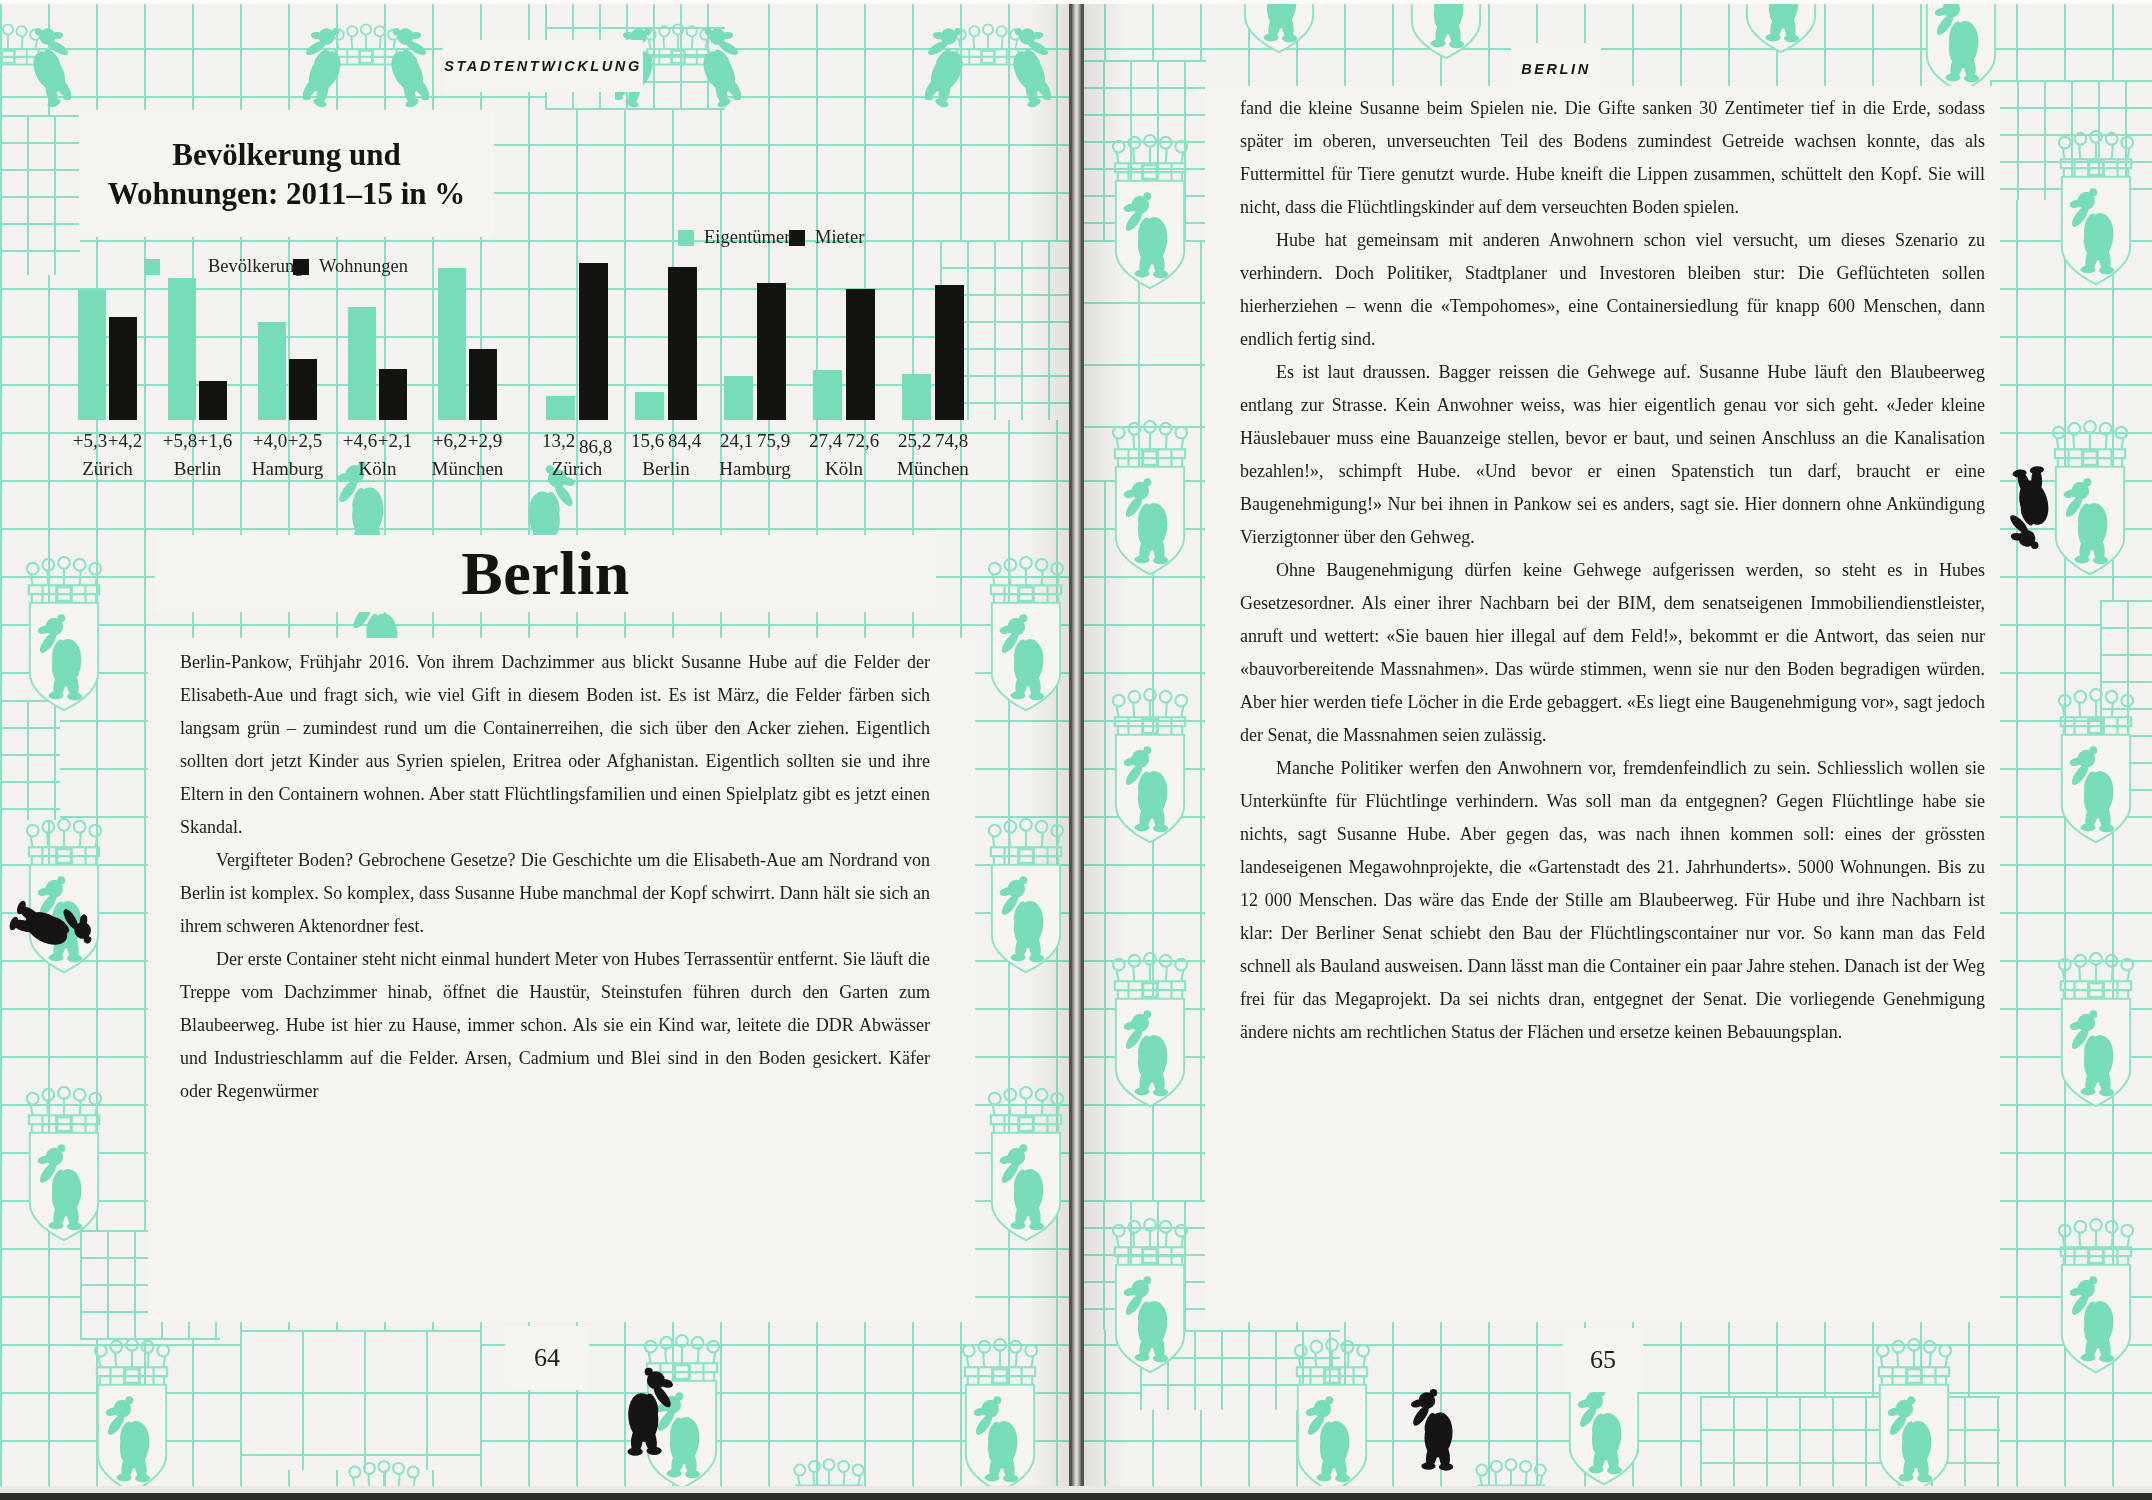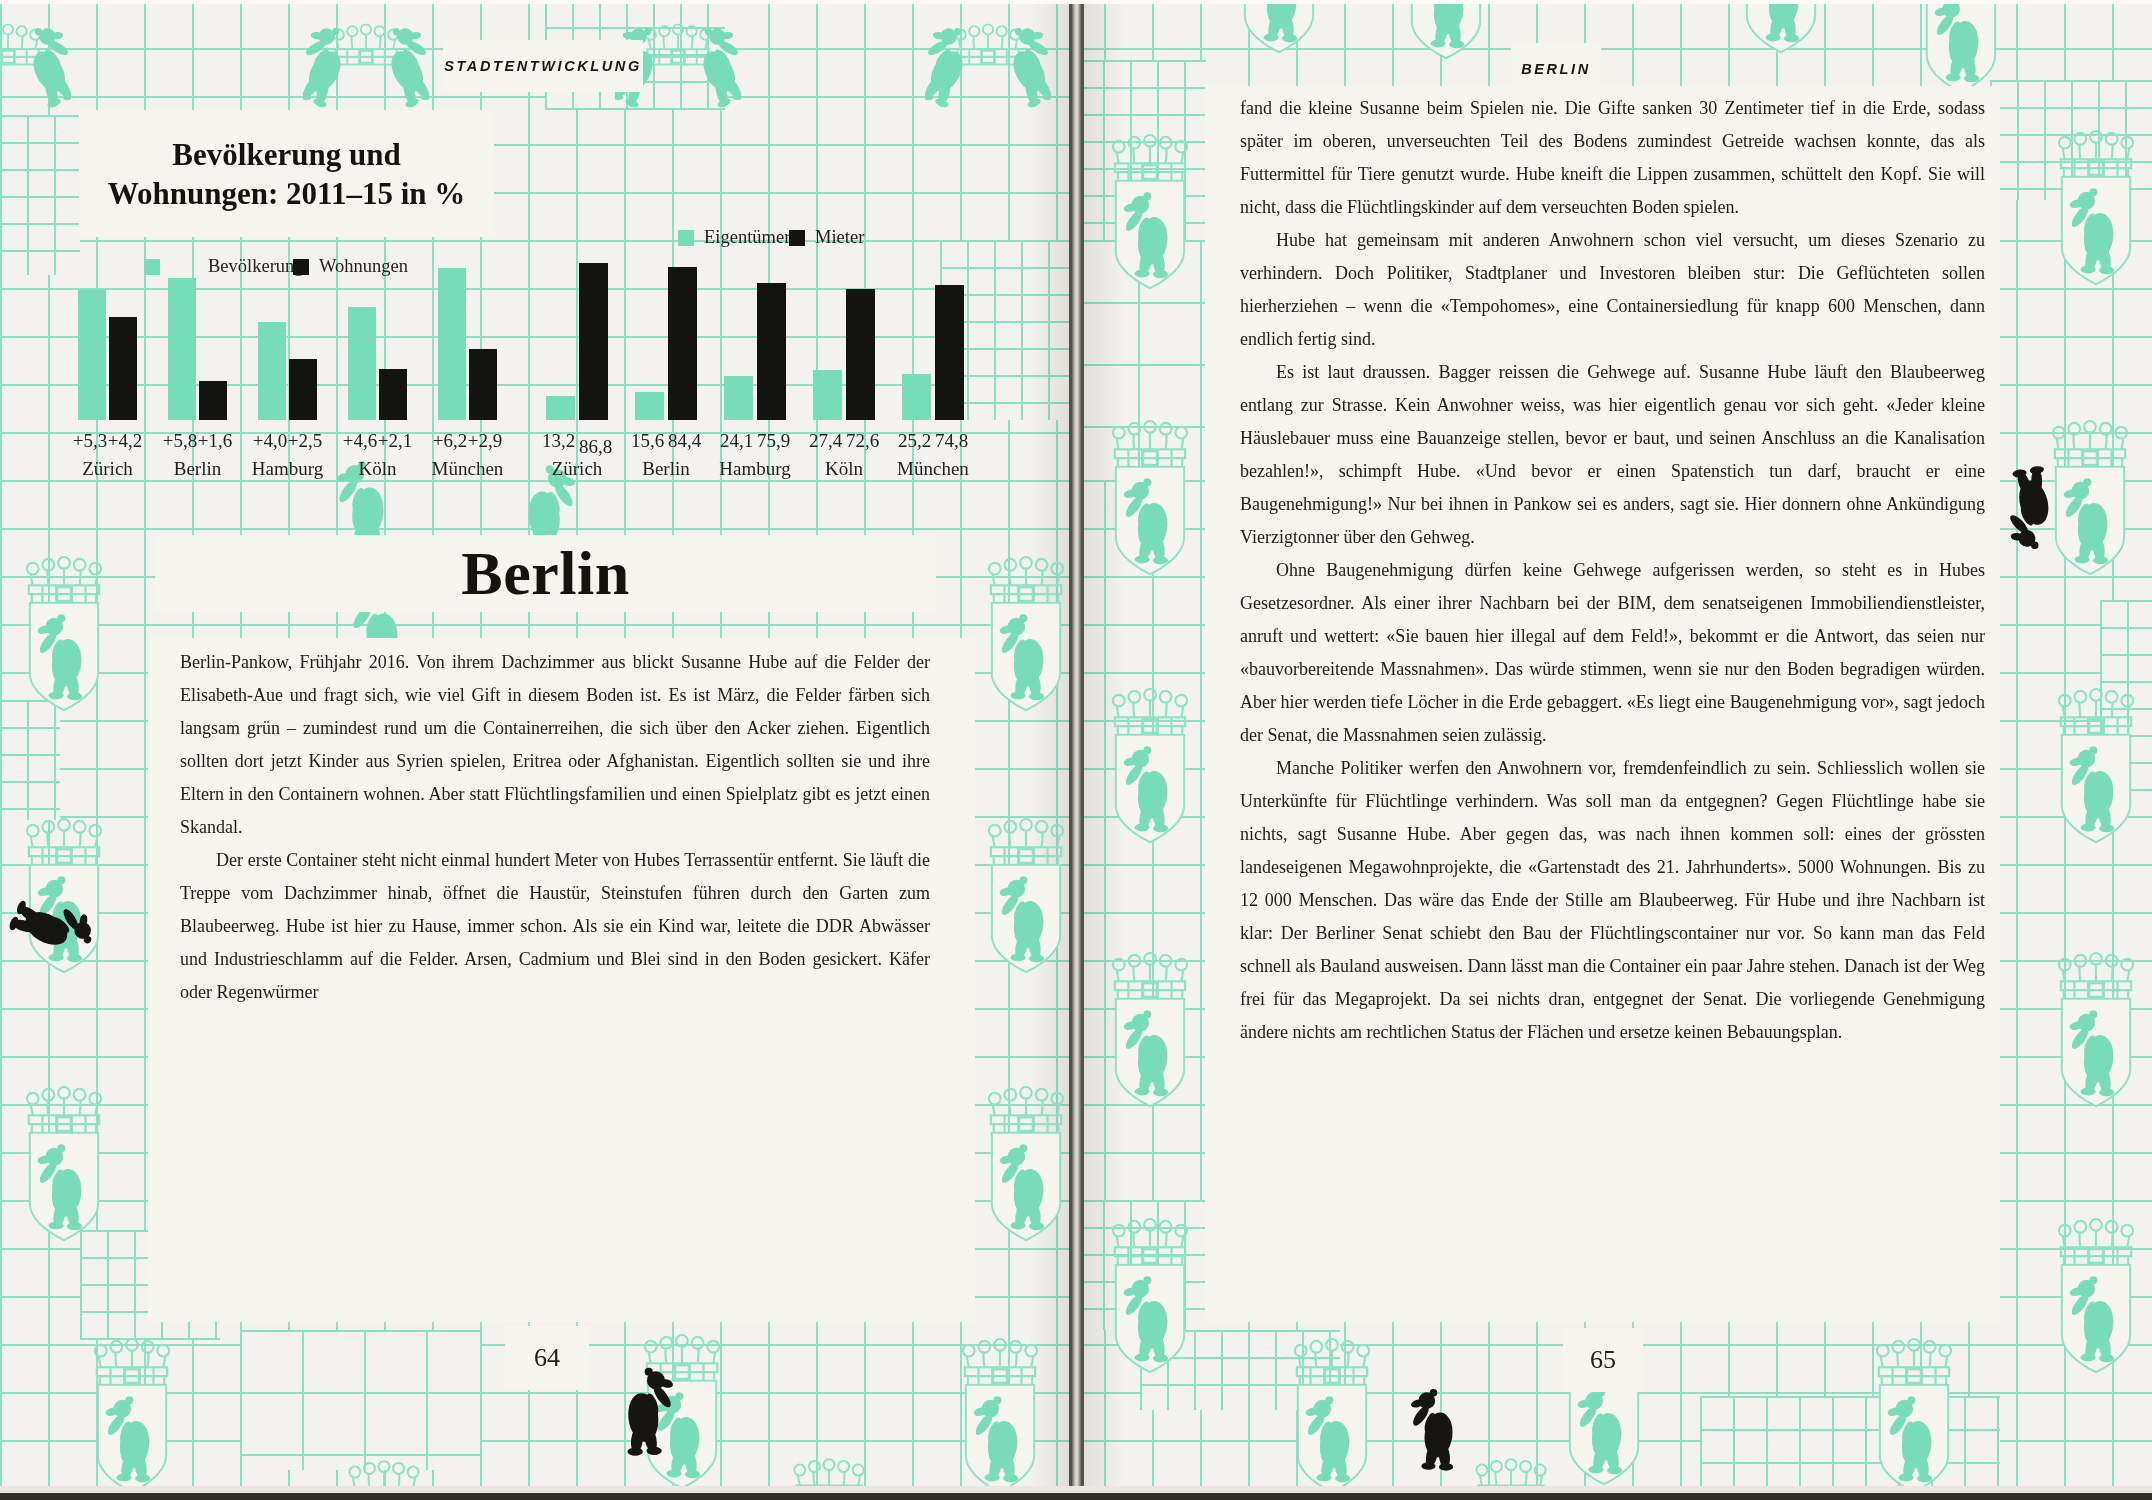--- a/index.html
+++ b/index.html
@@ -334,20 +334,21 @@
         <div class="bar black" style="left:935px;top:285px;width:29px;height:135px;"></div>
         <div class="val" style="left:888px;top:430px;width:53px;">25,2</div>
         <div class="val" style="left:925px;top:430px;width:53px;">74,8</div>
         <div class="city" style="left:882px;top:458px;width:102px;">München</div>
       </div>
 
     <div class="box article-heading" style="left:155px;top:535px;width:781px;height:77px;">Berlin</div>
 
     <div class="text-box text-col" style="left:148px;top:638px;width:827px;height:684px;padding:8px 45px 0 32px;box-sizing:border-box;" id="left-text">
         <p class="">Berlin-Pankow, Frühjahr 2016. Von ihrem Dachzimmer aus blickt Susanne Hube auf die Felder der Elisabeth-Aue und fragt sich, wie viel Gift in diesem Boden ist. Es ist März, die Felder färben sich langsam grün – zumindest rund um die Containerreihen, die sich über den Acker ziehen. Eigentlich sollten dort jetzt Kinder aus Syrien spielen, Eritrea oder Afghanistan. Eigentlich sollten sie und ihre Eltern in den Containern wohnen. Aber statt Flüchtlingsfamilien und einen Spielplatz gibt es jetzt einen Skandal.</p>
+        <p class="indent">Vergifteter Boden? Gebrochene Gesetze? Die Geschichte um die Elisabeth-Aue am Nordrand von Berlin ist komplex. So komplex, dass Susanne Hube manchmal der Kopf schwirrt. Dann hält sie sich an ihrem schweren Aktenordner fest.</p>
         <p class="indent">Der erste Container steht nicht einmal hundert Meter von Hubes Terrassentür entfernt. Sie läuft die Treppe vom Dachzimmer hinab, öffnet die Haustür, Steinstufen führen durch den Garten zum Blaubeerweg. Hube ist hier zu Hause, immer schon. Als sie ein Kind war, leitete die DDR Abwässer und Industrieschlamm auf die Felder. Arsen, Cadmium und Blei sind in den Boden gesickert. Käfer oder Regenwürmer</p>
       </div>
     <div class="text-box text-col" style="left:1205px;top:86px;width:795px;height:1236px;padding:6px 15px 0 35px;box-sizing:border-box;" id="right-text">
         <p class="">fand die kleine Susanne beim Spielen nie. Die Gifte sanken 30 Zentimeter tief in die Erde, sodass später im oberen, unverseuchten Teil des Bodens zumindest Getreide wachsen konnte, das als Futtermittel für Tiere genutzt wurde. Hube kneift die Lippen zusammen, schüttelt den Kopf. Sie will nicht, dass die Flüchtlingskinder auf dem verseuchten Boden spielen.</p>
         <p class="indent">Hube hat gemeinsam mit anderen Anwohnern schon viel versucht, um dieses Szenario zu verhindern. Doch Politiker, Stadtplaner und Investoren bleiben stur: Die Geflüchteten sollen hierherziehen – wenn die «Tempohomes», eine Containersiedlung für knapp 600 Menschen, dann endlich fertig sind.</p>
         <p class="indent">Es ist laut draussen. Bagger reissen die Gehwege auf. Susanne Hube läuft den Blaubeerweg entlang zur Strasse. Kein Anwohner weiss, was hier eigentlich genau vor sich geht. «Jeder kleine Häuslebauer muss eine Bauanzeige stellen, bevor er baut, und seinen Anschluss an die Kanalisation bezahlen!», schimpft Hube. «Und bevor er einen Spatenstich tun darf, braucht er eine Baugenehmigung!» Nur bei ihnen in Pankow sei es anders, sagt sie. Hier donnern ohne Ankündigung Vierzigtonner über den Gehweg.</p>
         <p class="indent">Ohne Baugenehmigung dürfen keine Gehwege aufgerissen werden, so steht es in Hubes Gesetzesordner. Als einer ihrer Nachbarn bei der BIM, dem senatseigenen Immobiliendienstleister, anruft und wettert: «Sie bauen hier illegal auf dem Feld!», bekommt er die Antwort, das seien nur «bauvorbereitende Massnahmen». Das würde stimmen, wenn sie nur den Boden begradigen würden. Aber hier werden tiefe Löcher in die Erde gebaggert. «Es liegt eine Baugenehmigung vor», sagt jedoch der Senat, die Massnahmen seien zulässig.</p>
         <p class="indent">Manche Politiker werfen den Anwohnern vor, fremdenfeindlich zu sein. Schliesslich wollen sie Unterkünfte für Flüchtlinge verhindern. Was soll man da entgegnen? Gegen Flüchtlinge habe sie nichts, sagt Susanne Hube. Aber gegen das, was nach ihnen kommen soll: eines der grössten landeseigenen Megawohnprojekte, die «Gartenstadt des 21. Jahrhunderts». 5000 Wohnungen. Bis zu 12 000 Menschen. Das wäre das Ende der Stille am Blaubeerweg. Für Hube und ihre Nachbarn ist klar: Der Berliner Senat schiebt den Bau der Flüchtlingscontainer nur vor. So kann man das Feld schnell als Bauland ausweisen. Dann lässt man die Container ein paar Jahre stehen. Danach ist der Weg frei für das Megaprojekt. Da sei nichts dran, entgegnet der Senat. Die vorliegende Genehmigung ändere nichts am rechtlichen Status der Flächen und ersetze keinen Bebauungsplan.</p>
       </div>
 

